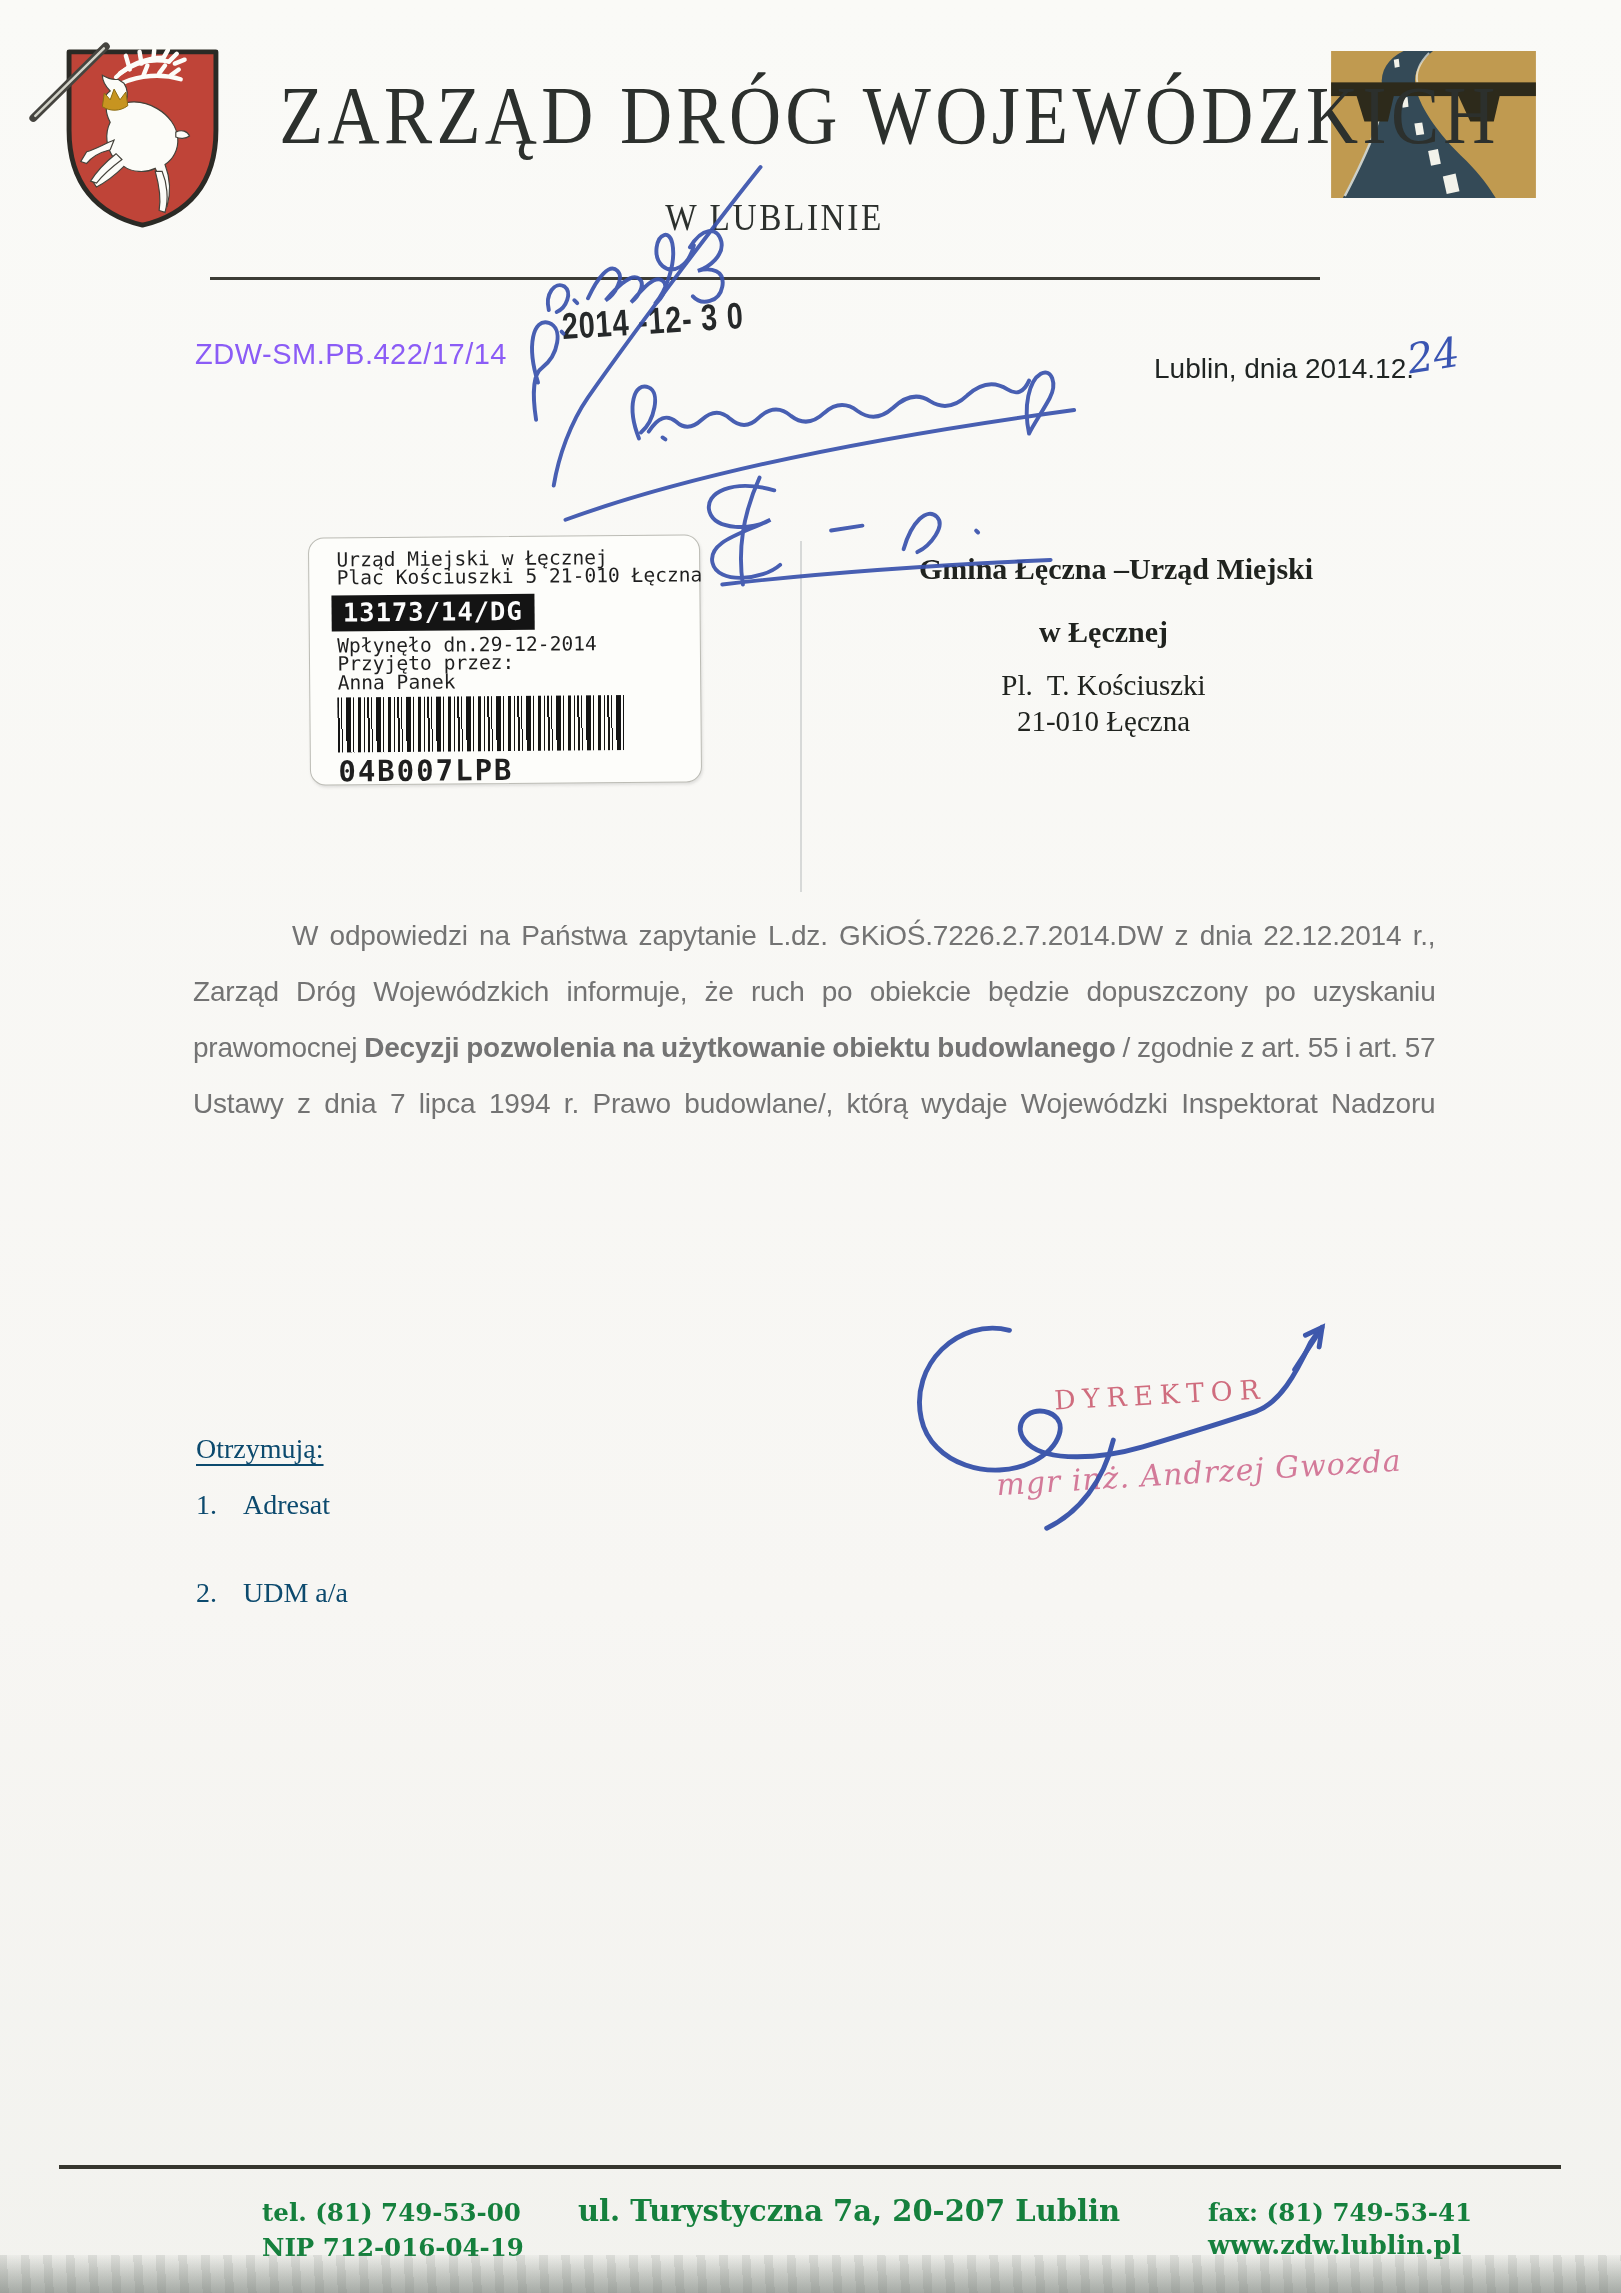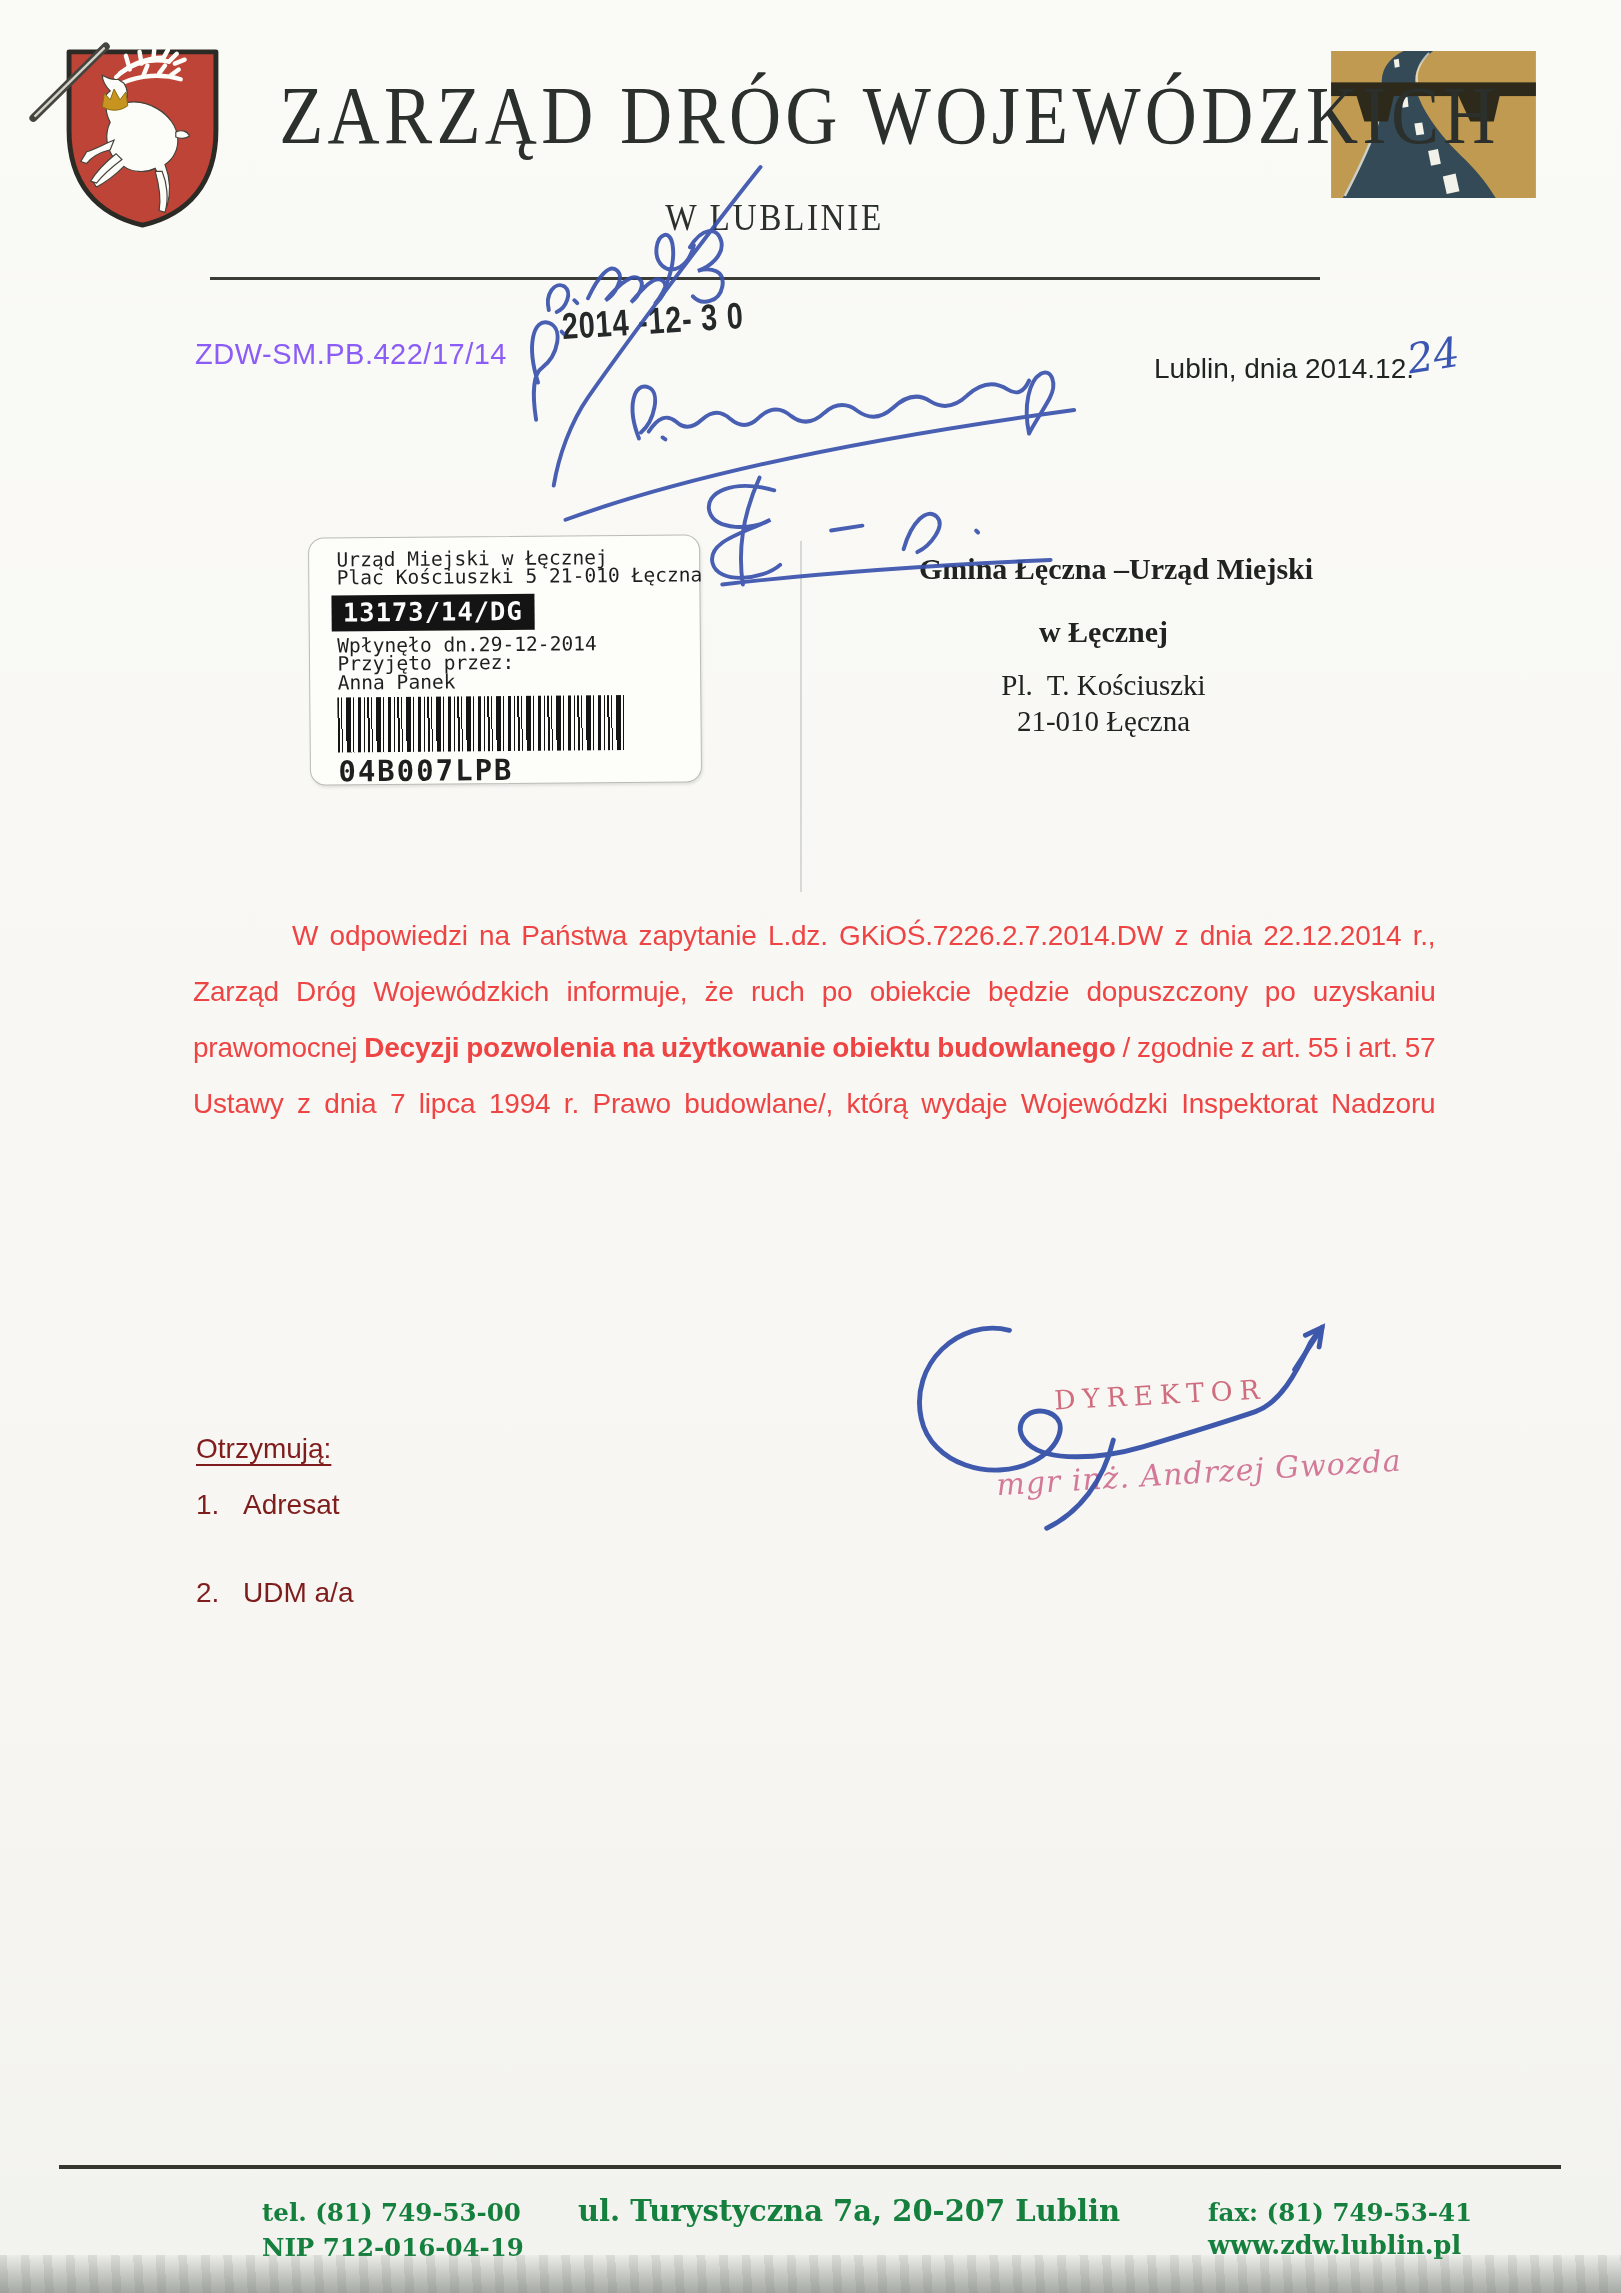--- a/index.html
+++ b/index.html
@@ -59,26 +59,26 @@
   .sticker .code{font-size:29px;font-weight:700;letter-spacing:2px;margin-top:2px;}
   .fold-line{left:800px;top:541px;width:2px;height:351px;background:rgba(130,136,140,.28);}
   
   .recipient{left:919px;top:552px;width:369px;text-align:center;font-family:"Liberation Serif",serif;color:#20231f;}
   .recipient .r-bold{font-size:30px;font-weight:700;white-space:pre;}
   .recipient .r-reg{font-size:29px;white-space:pre;}
   .recipient .l1{margin-bottom:29px;}
   .recipient .l2{margin-bottom:19.6px;}
   .recipient .l3{margin-bottom:3.9px;}
   
-  .body-par{left:193px;top:908px;width:1240px;font-size:28px;letter-spacing:-0.2px;color:#ef4444;}
+  .body-par{left:193px;top:908px;width:1240px;font-size:28px;letter-spacing:-0.2px;color:#737373;}
   .body-line{height:56px;line-height:56px;white-space:nowrap;}
   .body-line .wrap{white-space:nowrap;}
   .body-line .bold{font-weight:700;}
   
-  .distribution{left:196px;top:1433px;font-size:28px;color:#7f1d1d;}
+  .distribution{left:196px;top:1433px;font-size:28px;color:#0c4a6e;font-family:Liberation Serif, serif;}
   .dist-heading{text-decoration:underline;text-decoration-thickness:2px;text-underline-offset:5.9px;margin-bottom:23.5px;}
   .dist-item{margin-bottom:56px;}
   .dist-item .num{display:inline-block;width:47px;}
   
   .stamp-title{
     left:1054px;top:1379px;font-family:"DejaVu Serif",serif;font-size:26.5px;
     letter-spacing:6.9px;color:#c9556a;opacity:.85;transform:rotate(-3deg);white-space:nowrap;
   }
   .stamp-name{
     left:996px;top:1455px;font-family:"DejaVu Serif",serif;font-style:italic;font-size:30px;

